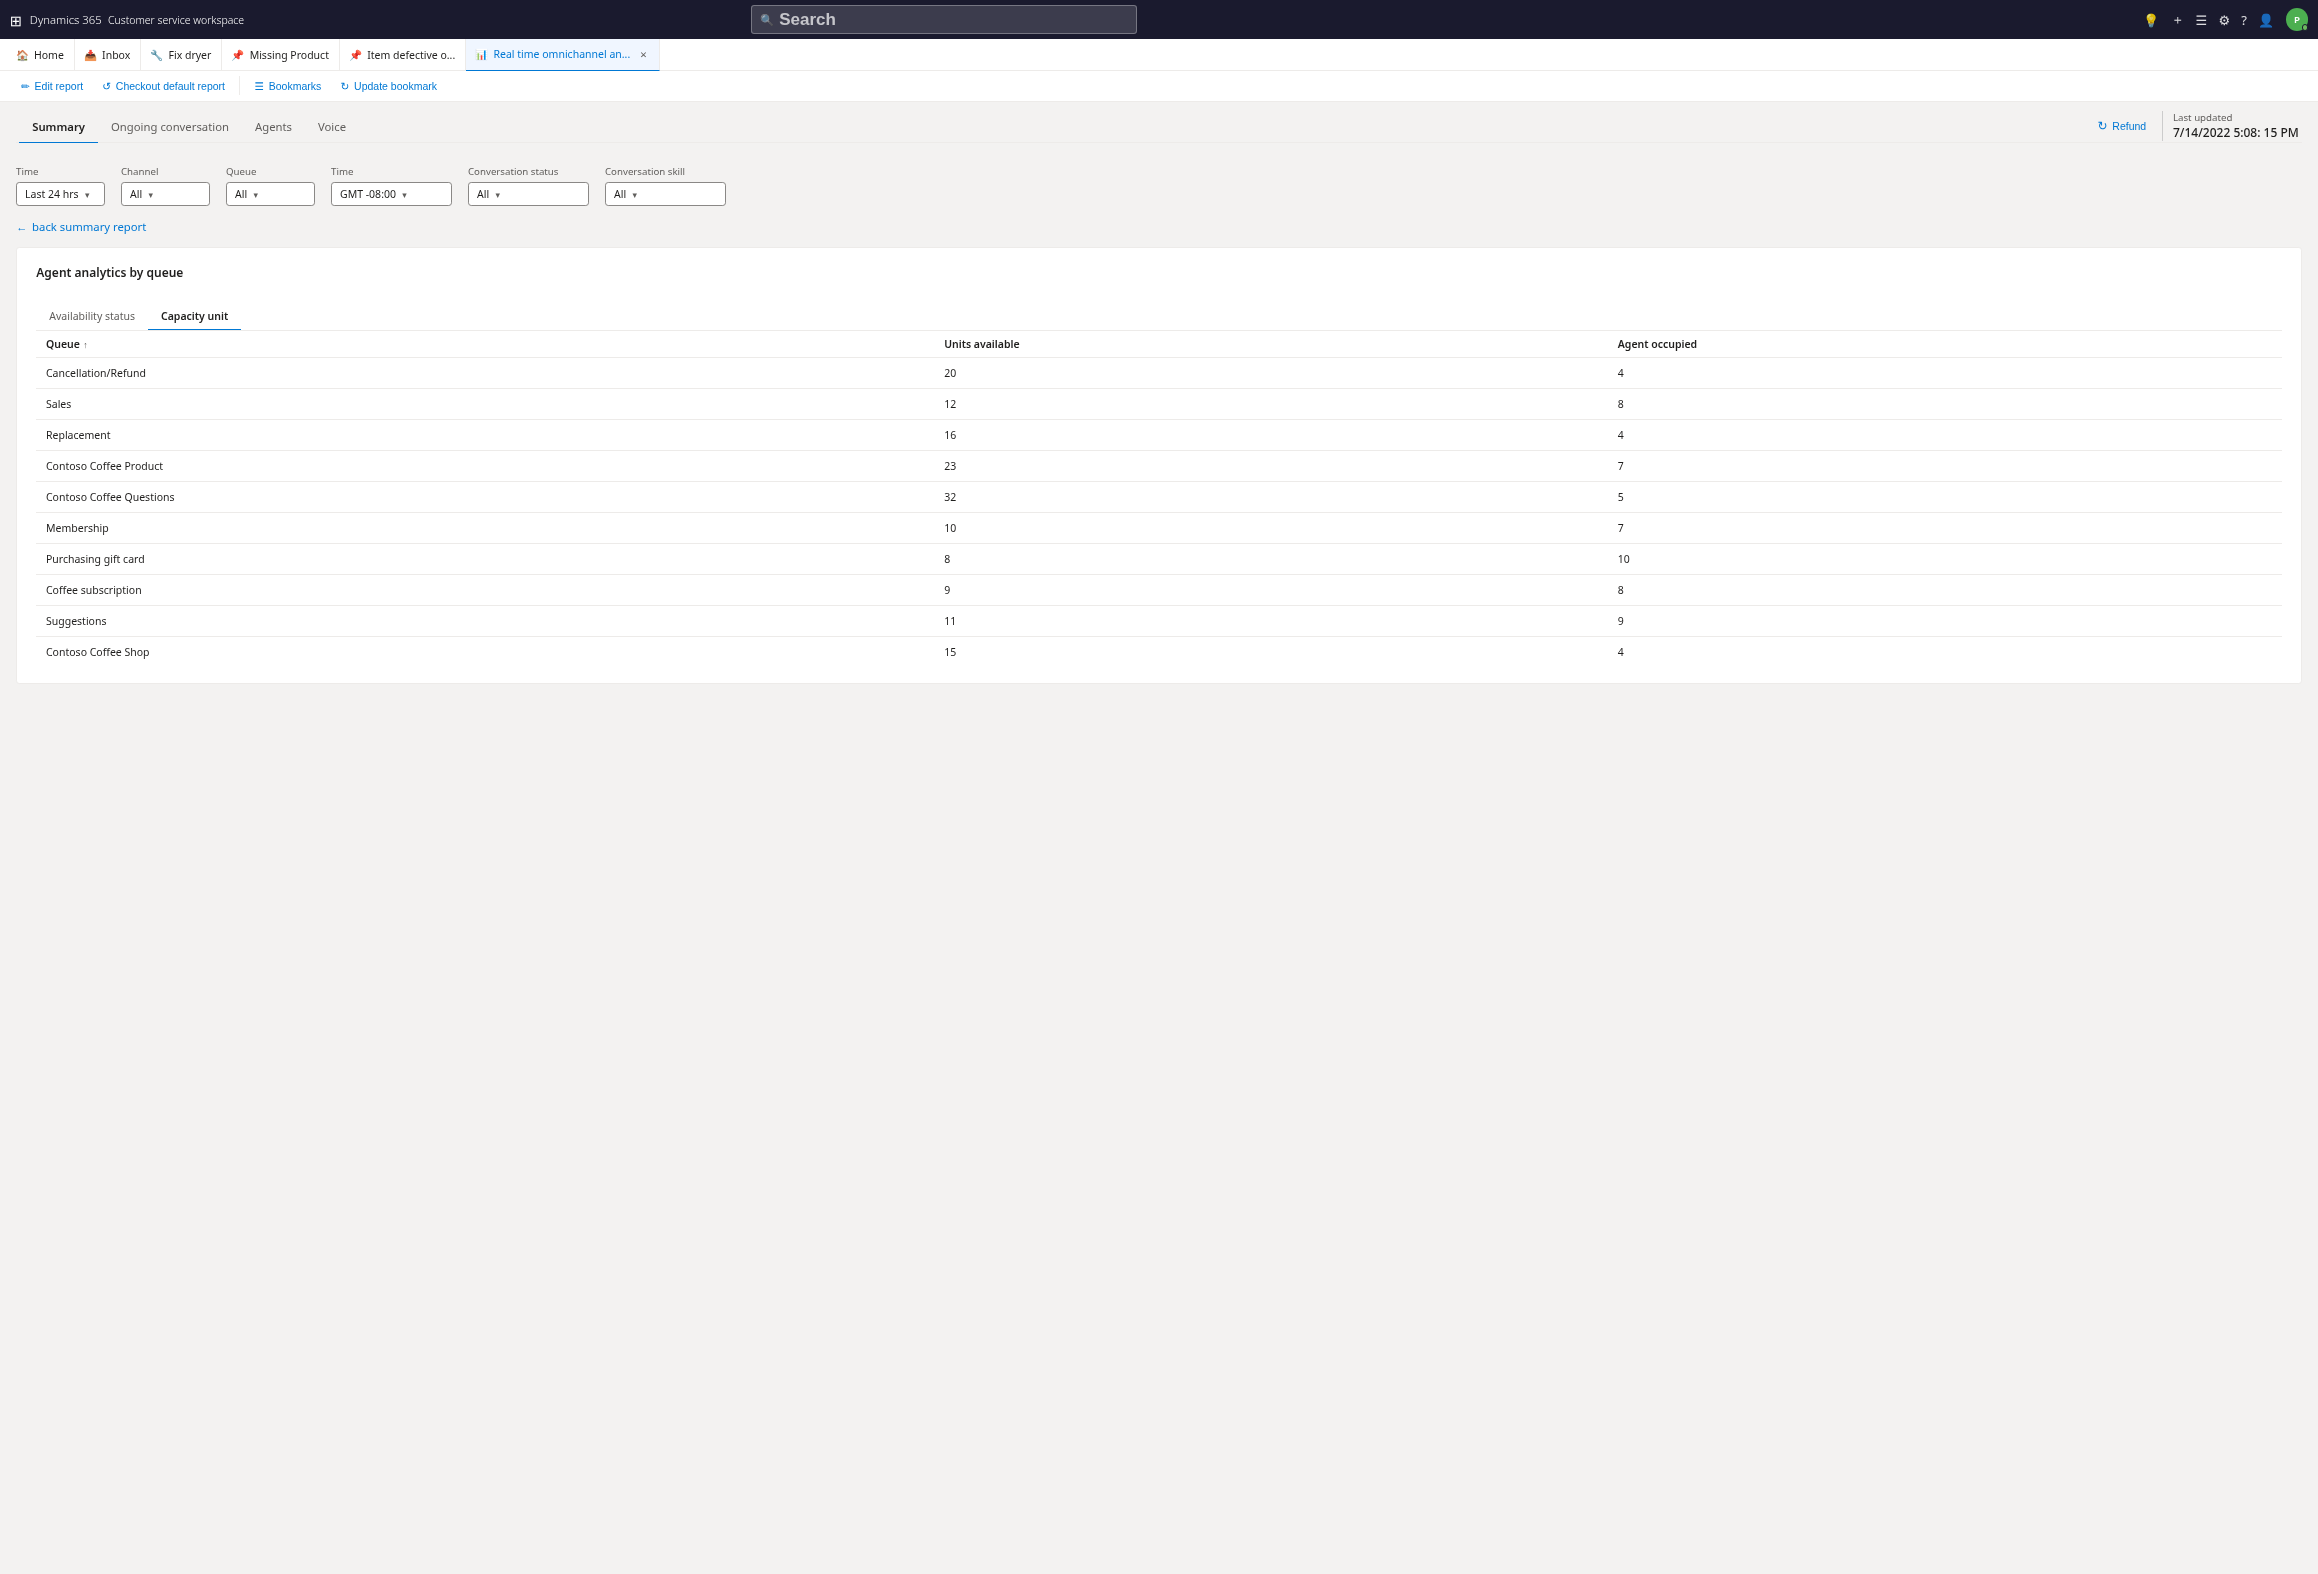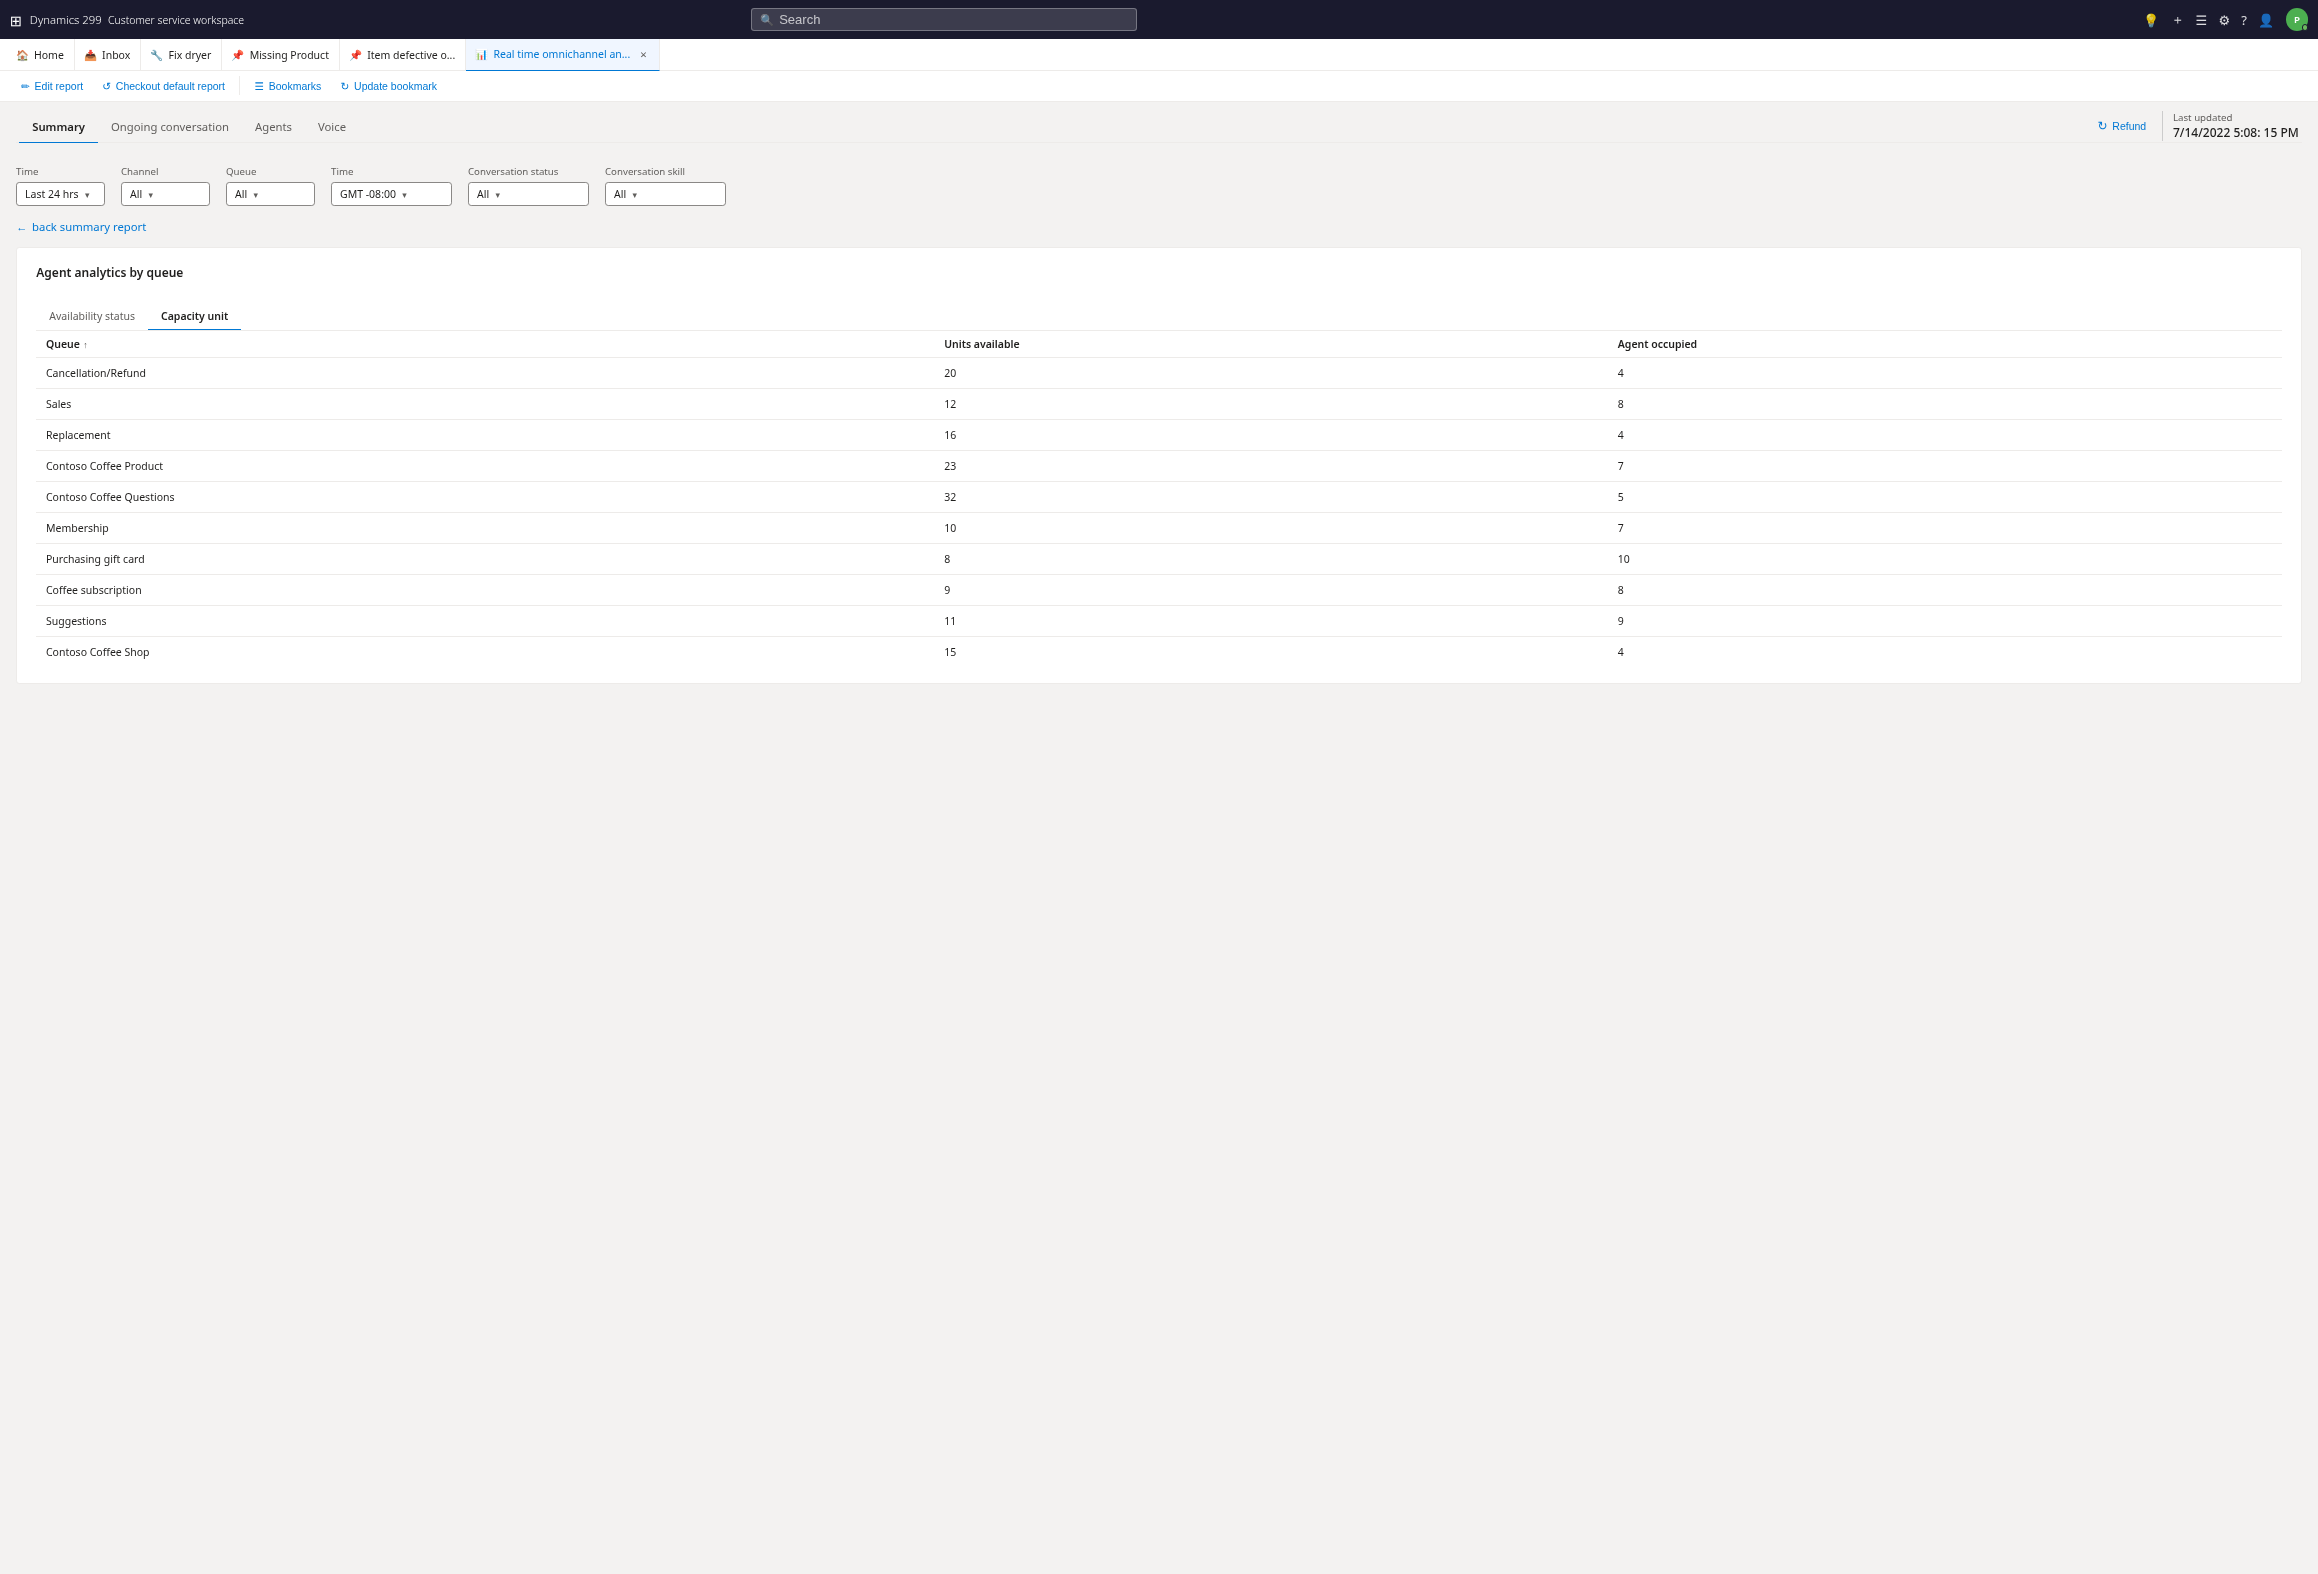--- a/index.html
+++ b/index.html
@@ -28,22 +28,23 @@
       display: flex;
       align-items: center;
       padding: 3.2px 8px;
       gap: 4.8px;
     }
     .topbar-search input {
       background: transparent;
       border: none;
       outline: none;
       color: #fff;
-      font-size: 13px;
+      font-size: 17px;
       width: 100%;
+      font-weight: bold;
     }
     .topbar-search input::placeholder { color: rgba(255,255,255,0.7); }
     .topbar-actions { display: flex; align-items: center; gap: 11.3px; margin-left: auto; }
     .topbar-icon { color: rgba(255,255,255,0.85); font-size: 13px; cursor: pointer; }
     .avatar {
       width: 22.5px; height: 22.5px; border-radius: 50%; background: #4CAF50;
       display: flex; align-items: center; justify-content: center;
       font-size: 9.7px; color: #fff; font-weight: 600; cursor: pointer;
       position: relative;
     }
@@ -255,21 +256,21 @@
     .th-sort { display: flex; align-items: center; gap: 3.2px; }
     .sort-icon { font-size: 8.9px; color: #605e5c; }
     .num-val { color: #605e5c; }
   </style>
 </head>
 <body>
 
 <div class="topbar">
   <span class="topbar-grid">⊞</span>
   <div class="topbar-brand">
-    <span>Dynamics 299</span>
+    <span>Dynamics 365</span>
     &nbsp;<span style="font-weight:300;font-size:10.5px;">Customer service workspace</span>
   </div>
   <div class="topbar-search">
     <span style="color:rgba(255,255,255,0.7)">🔍</span>
     <input type="text" placeholder="Search" style="">
   </div>
   <div class="topbar-actions">
     <span class="topbar-icon">💡</span>
     <span class="topbar-icon">＋</span>
     <span class="topbar-icon">☰</span>

